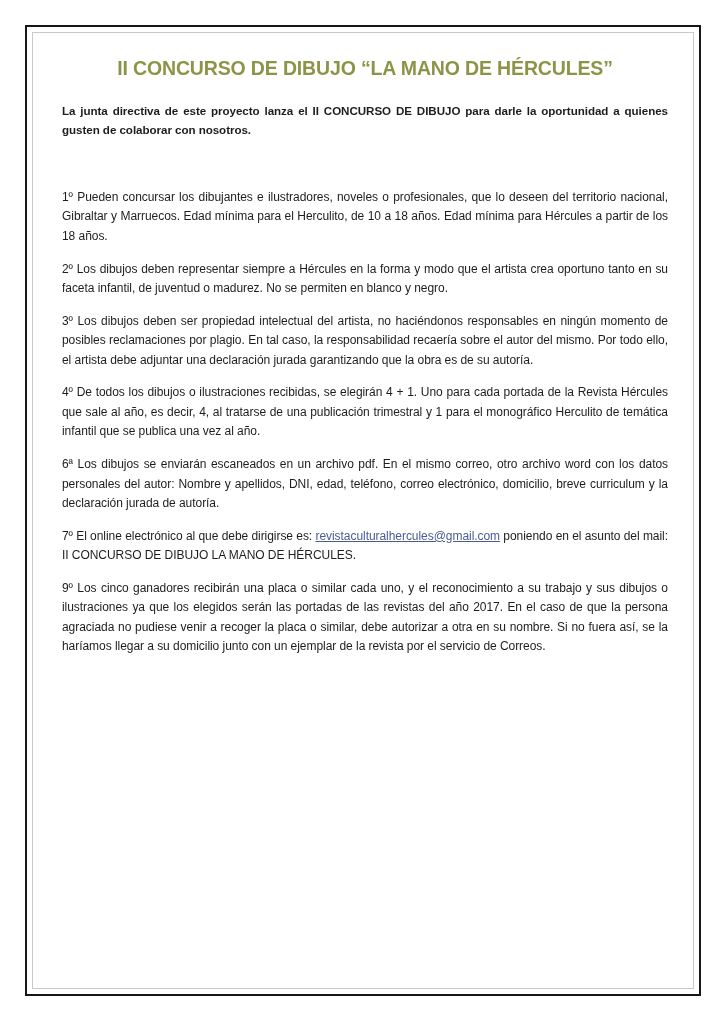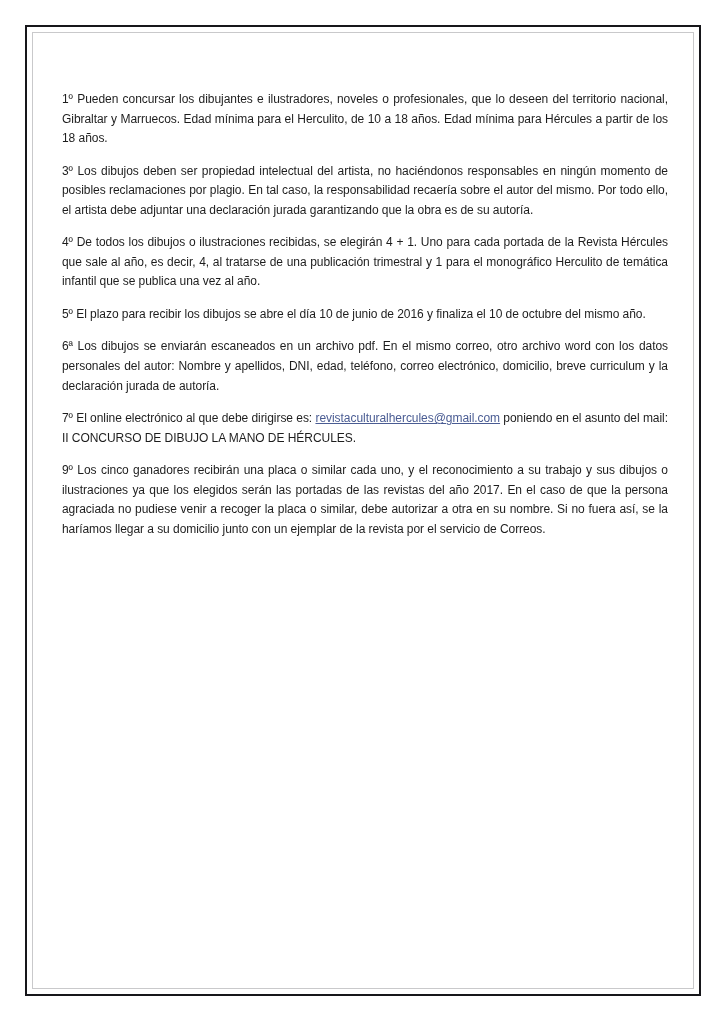--- a/index.html
+++ b/index.html
@@ -117,34 +117,36 @@
 </head>
 <body>
 
 <div class="page">
 
   <div class="frame-outer"></div>
   <div class="frame-inner"></div>
 
   <div class="content">
 
+    <h1 class="doc-title">II CONCURSO DE DIBUJO “LA MANO DE HÉRCULES”</h1>
 
 
+    <p class="intro">La junta directiva de este proyecto lanza el II CONCURSO DE DIBUJO para darle la oportunidad a quienes gusten de colaborar con nosotros.</p>
 
     <div class="spacer-bases"></div>
 
 
     <p class="clause">1º Pueden concursar los dibujantes e ilustradores, noveles o profesionales, que lo deseen del territorio nacional, Gibraltar y Marruecos. Edad mínima para el Herculito, de 10 a 18 años. Edad mínima para Hércules a partir de los 18 años.</p>
 
+    <p class="clause">2º  Los dibujos deben representar siempre a Hércules en la forma y modo que el artista crea oportuno tanto en su faceta infantil, de juventud o madurez. No se permiten en blanco y negro.</p>
 
     <p class="clause">3º Los dibujos deben ser propiedad intelectual del artista, no haciéndonos responsables en ningún momento de posibles reclamaciones por plagio. En tal caso, la responsabilidad recaería sobre el autor del mismo. Por todo ello, el artista debe adjuntar una declaración jurada garantizando que la obra es de su autoría.</p>
 
     <p class="clause">4º De todos los dibujos o ilustraciones recibidas, se elegirán 4 + 1. Uno para cada portada de la Revista Hércules que sale al año, es decir, 4, al tratarse de una publicación trimestral y 1 para el monográfico Herculito de temática infantil que se publica una vez al año.</p>
 
-    <p class="clause">5º El plazo para recibir los dibujos se abre el día 10 de junio de 2016 y finaliza el 10 de octubre del mismo año.</p>
 
     <p class="clause">6ª Los dibujos se enviarán escaneados en un archivo pdf. En el mismo correo, otro archivo word con los datos personales del autor: Nombre y apellidos, DNI, edad, teléfono, correo electrónico, domicilio, breve curriculum y la declaración jurada de autoría.</p>
 
     <p class="clause"><span>7º El online electrónico al que debe dirigirse es: </span><span class="email-link">revistaculturalhercules@gmail.com</span><span> poniendo en el asunto del mail: II CONCURSO DE DIBUJO LA MANO DE HÉRCULES.</span></p>
 
 
     <p class="clause">9º Los cinco ganadores recibirán una placa o similar cada uno, y el reconocimiento a su trabajo y sus dibujos o ilustraciones ya que los elegidos serán las portadas de las revistas del año 2017. En el caso de que la persona agraciada no pudiese venir a recoger la placa o similar, debe autorizar a otra en su nombre. Si no fuera así, se la haríamos llegar a su domicilio junto con un ejemplar de la revista por el servicio de Correos.</p>
 
   </div>
 </div>

